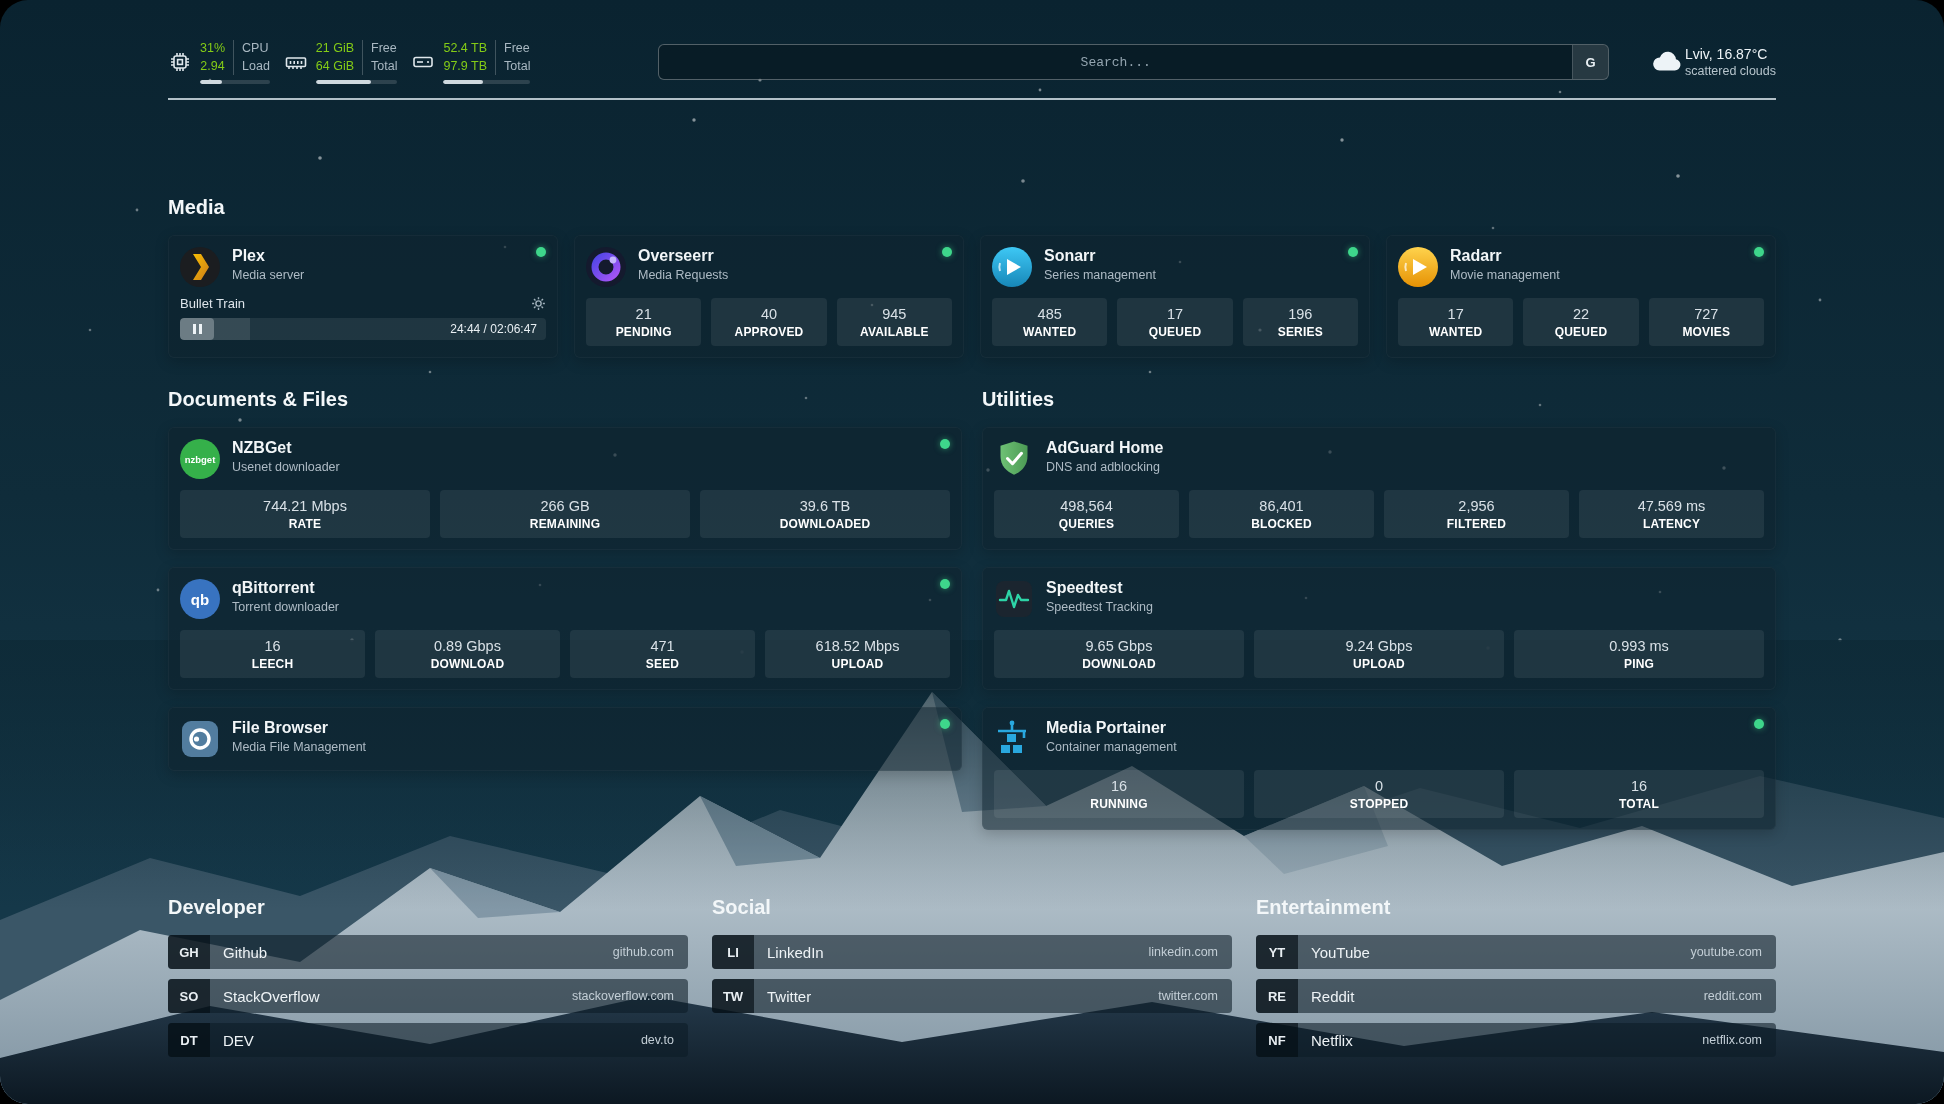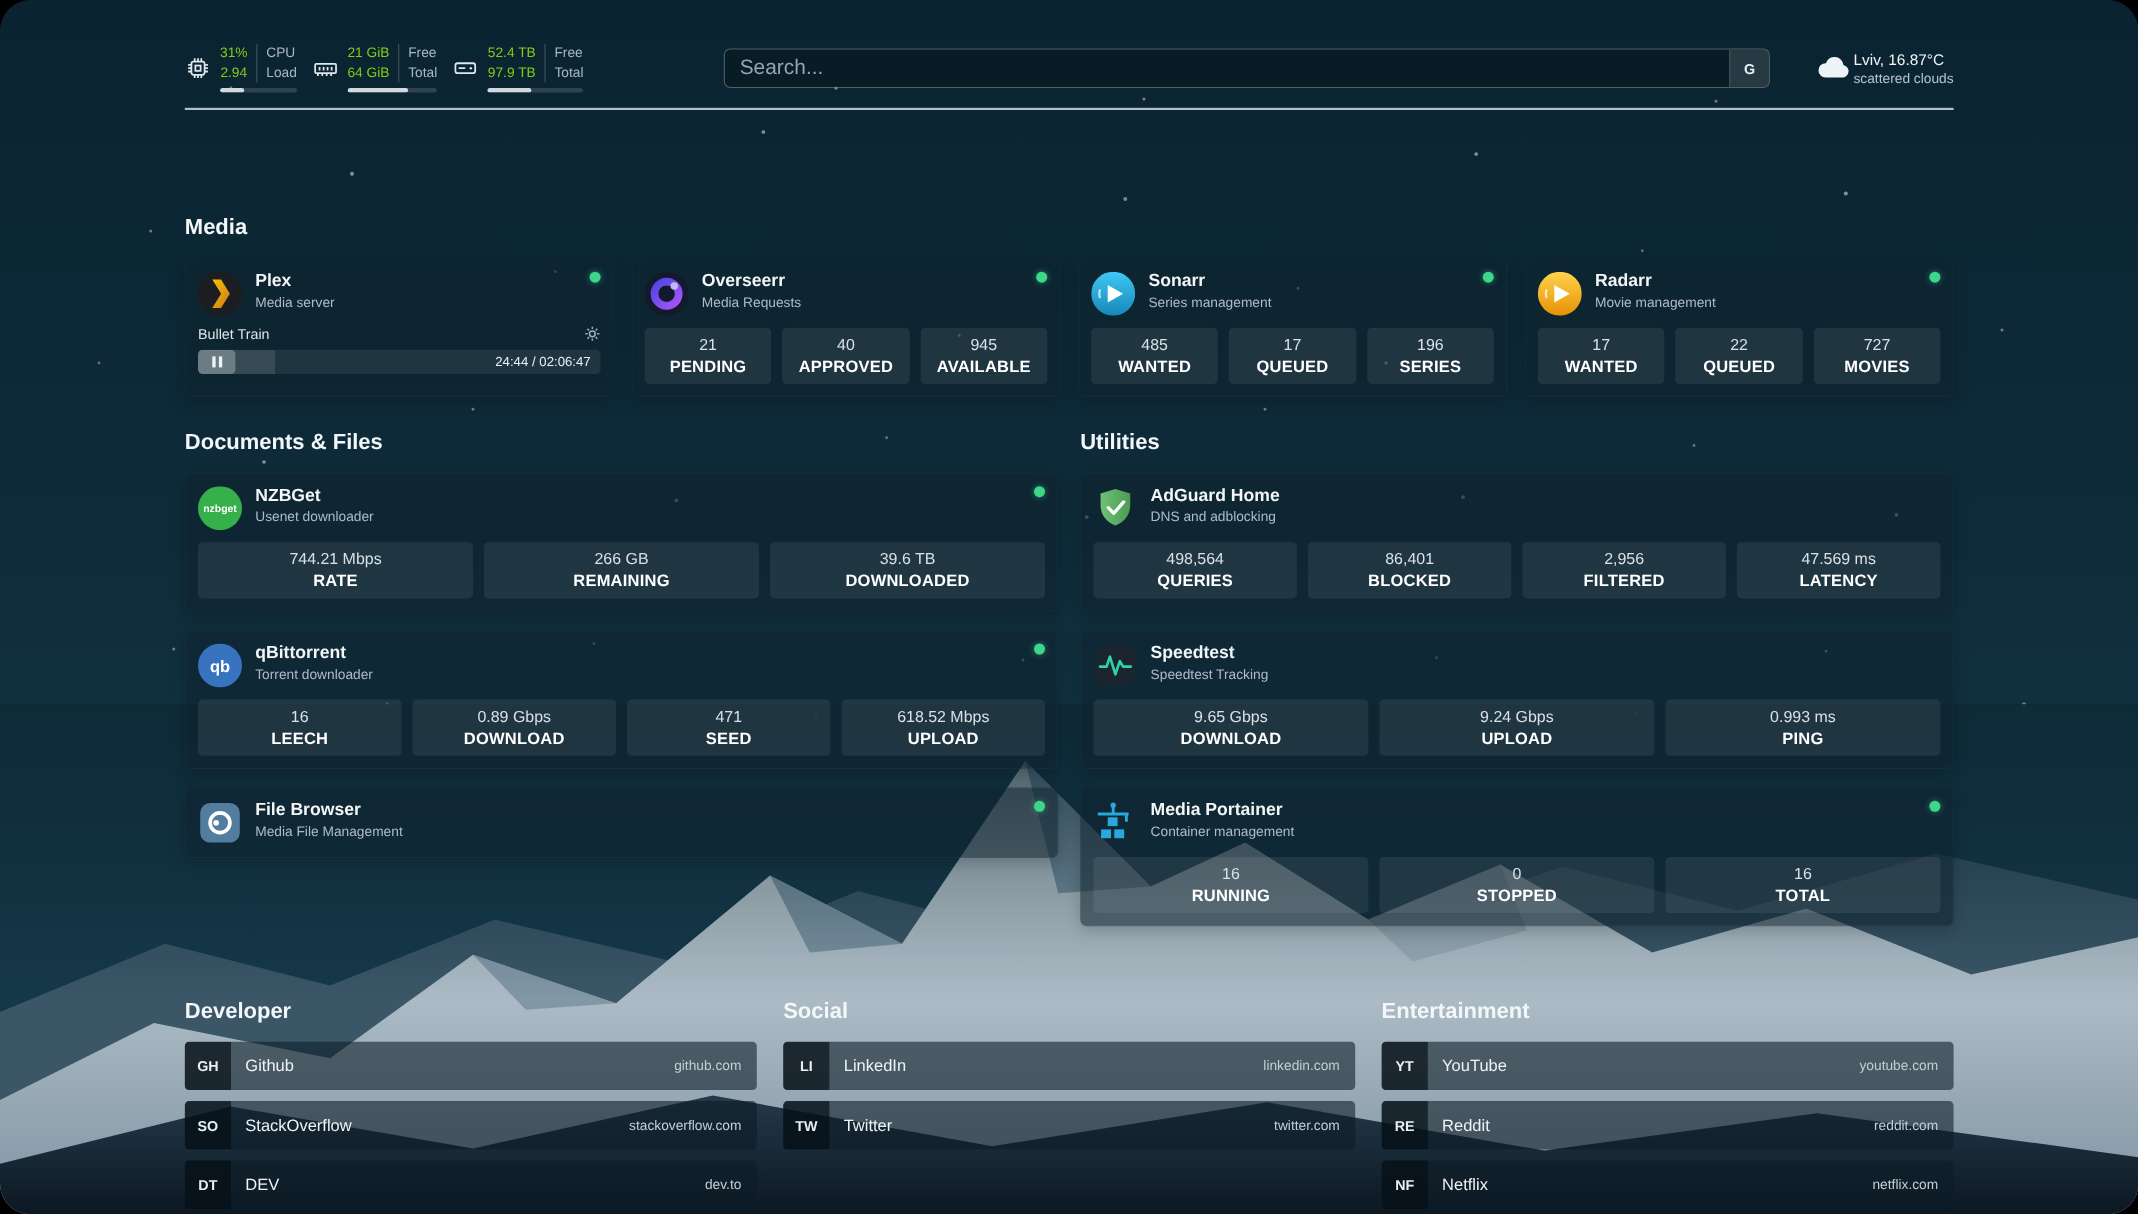--- a/index.html
+++ b/index.html
@@ -22,21 +22,21 @@
   .w-icon svg { display:block; }
   .w-cols { display:flex; font-size:12.5px; line-height:1.4; }
   .w-vals { display:flex; flex-direction:column; text-align:center; color:#84cc16; padding-right:8px; }
   .w-labs { display:flex; flex-direction:column; color:#a9b8c2; padding-left:8px; border-left:1px solid rgba(255,255,255,.22); }
   .w-bar { margin-top:5px; height:4px; border-radius:2px; background:rgba(255,255,255,.14); overflow:hidden; }
   .w-fill { display:block; height:100%; background:#cfd9df; border-radius:2px; }
 
   .search { flex:1; display:flex; align-items:stretch; height:36px; margin-left:128px; margin-right:40px;
     background:rgba(8,22,30,.55); border:1px solid rgba(255,255,255,.30); border-radius:6px; overflow:hidden; }
   .search input { flex:1; background:transparent; border:none; outline:none; color:#e6edf1;
-    font-size:19px; padding:0 13px; font-family:Liberation Sans, sans-serif; }
+    font-size:13px; padding:0 13px; font-family:Liberation Mono, monospace;text-align:center; }
   .search input::placeholder { color:#94a5b0; }
   .search button { width:36px; border:none; cursor:pointer; background:rgba(255,255,255,.13);
     border-left:1px solid rgba(255,255,255,.15); color:#eaf0f4; font-weight:700; font-size:13px;
     font-family:"Liberation Sans",sans-serif; }
 
   .weather { display:flex; align-items:center; }
   .weather-loc { font-size:14px; color:#eef4f7; }
   .weather-cond { font-size:12.5px; color:#b6c4cc; margin-top:2px; }
 
   .divider { border:none; height:2px; background:rgba(225,236,242,.78); margin-top:10px; }
@@ -58,40 +58,40 @@
   .svc-icon { width:40px; height:40px; flex:none; }
   .svc-icon svg { display:block; }
   .svc-title { font-size:16px; font-weight:700; color:#f2f6f8; }
   .svc-sub { font-size:12.5px; color:#aebbc5; margin-top:3px; }
   .dot { width:10px; height:10px; border-radius:50%; background:#3ed68b; margin-left:auto; flex:none;
     box-shadow:0 0 6px rgba(62,214,139,.55); }
 
   .stats { display:flex; gap:10px; margin-top:11px; }
   .stat { flex:1; background:rgba(255,255,255,.075); border-radius:4px; text-align:center; padding:8px 4px 7px; }
   .stat-v { font-size:14.5px; color:#d9e1e7; }
-  .stat-l { font-size:15px; font-weight:700; color:#fff; margin-top:3px; letter-spacing:.2px;text-align:center; }
+  .stat-l { font-size:12px; font-weight:700; color:#fff; margin-top:3px; letter-spacing:.2px;text-align:center; }
 
   
   .player { margin-top:9px; }
   .track-row { display:flex; align-items:center; justify-content:space-between; }
   .track-name { font-size:13px; color:#dde4ea; }
   .gear { cursor:pointer; display:flex; }
   .seek { margin-top:7px; height:22px; background:rgba(255,255,255,.08); border-radius:4px;
     position:relative; display:flex; align-items:center; overflow:hidden; }
   .seek-fill { position:absolute; left:0; top:0; bottom:0; background:rgba(255,255,255,.10); }
   .pause-btn { position:relative; width:34px; height:22px; border:none; cursor:pointer; border-radius:4px;
     background:rgba(235,242,246,.30); display:flex; align-items:center; justify-content:center; gap:3px; }
   .pause-btn i { display:block; width:3px; height:10px; background:#eef3f6; }
   .seek-time { position:absolute; right:9px; font-size:12px; color:#e9eff3; }
 
   
   .bookmarks { display:flex; gap:24px; margin-top:66px; }
   .bm-col { flex:1; }
   .bm-col .section-title { margin-bottom:16px; }
-  .bm-row { display:flex; align-items:center; height:44px; background:rgba(12,28,38,.58);
+  .bm-row { display:flex; align-items:center; height:34px; background:rgba(12,28,38,.58);
     border-radius:4px; margin-bottom:10px; overflow:hidden; cursor:pointer; }
   .bm-abbr { width:42px; align-self:stretch; background:rgba(4,13,19,.66); display:flex;
     align-items:center; justify-content:center; font-weight:700; font-size:13px; color:#e8eef2; flex:none; }
   .bm-name { margin-left:13px; font-size:15px; color:#eef3f6; }
   .bm-url { margin-left:auto; margin-right:14px; font-size:12.5px; color:#c3ced6; }
 </style>
 </head>
 <body>
 
 <div class="frame">

